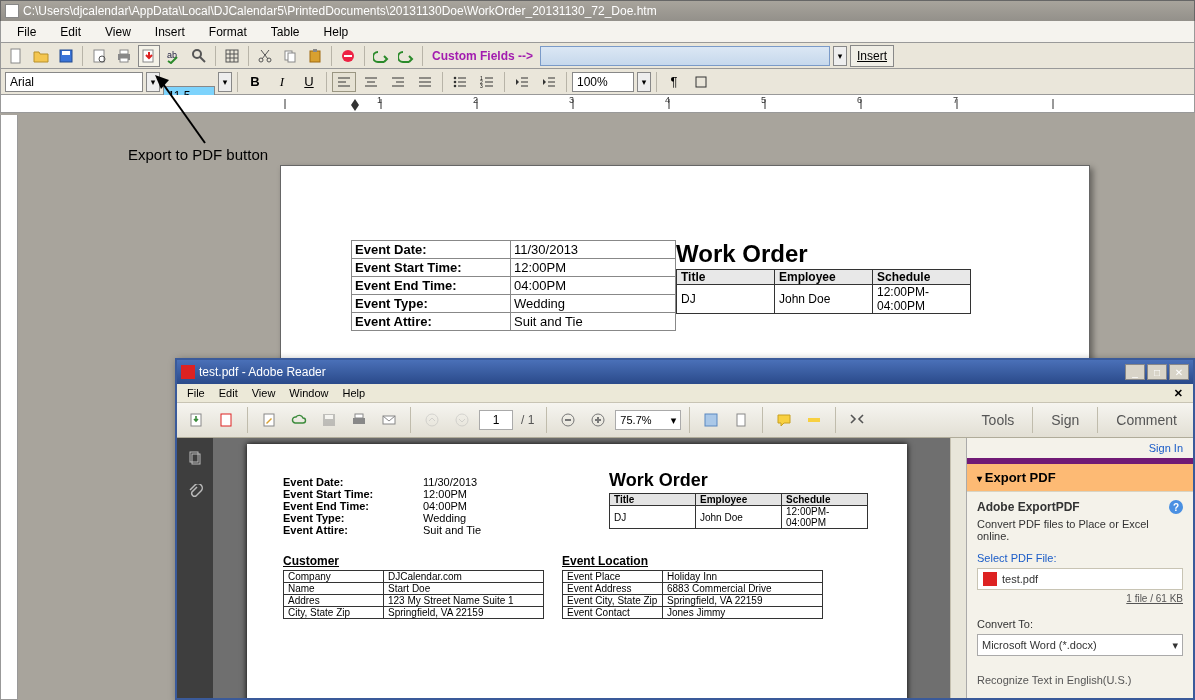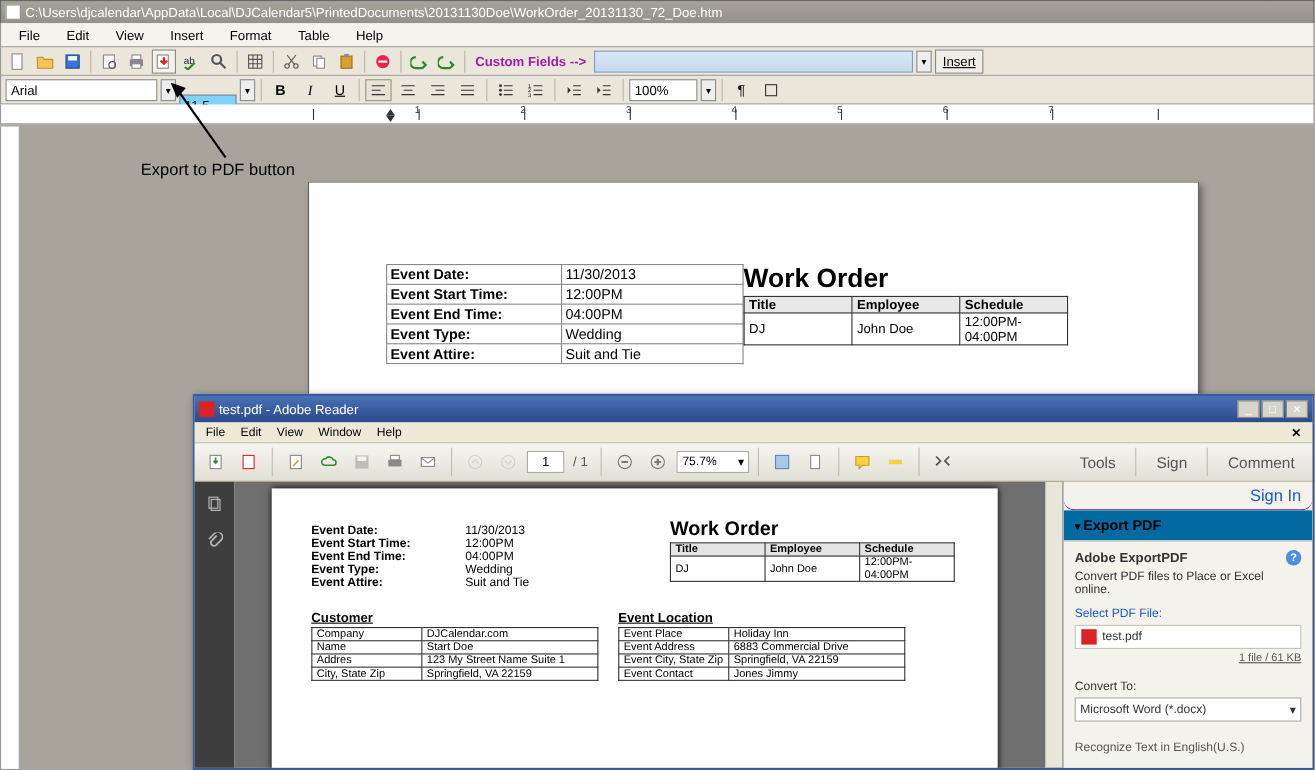--- a/index.html
+++ b/index.html
@@ -69,22 +69,22 @@
 .rtxt { font-size: 14px; color: #555; padding: 0 10px; cursor: pointer; }
 
 .reader-body { display: flex; height: calc(100% - 78px); }
 .thumb-strip { width: 36px; background: #3e3e3e; display: flex; flex-direction: column; align-items: center; padding-top: 10px; gap: 14px; }
 .thumb-strip .ticon { width: 20px; height: 20px; color: #bbb; font-size: 18px; cursor: pointer; display:flex; align-items:center; justify-content:center; }
 
 .reader-doc-area { flex: 1; background: #6f6f6f; overflow: hidden; position: relative; border-right: 1px solid #aaa; }
 .reader-page { position: absolute; left: 34px; top: 6px; width: 660px; height: 400px; background: #fff; box-shadow: 0 0 6px #000; padding: 32px 36px; font-size: 12px; }
 
 .reader-side { width: 226px; background: #f4f2ea; font-size: 12px; overflow: hidden; position: relative; }
-.signin { text-align: right; padding: 4px 10px; color: #1a5cc8; font-size: 15px; cursor: pointer; border-bottom: 1px solid #701a75; border-radius: 10px; }
-.panel-h { padding: 6px 10px; font-weight: bold; font-size: 13px; background: #0369a1; border-bottom: 1px solid #d8d4c4; }
+.signin { text-align: right; padding: 4px 10px; color: #1a5cc8; font-size: 11px; cursor: pointer; border-bottom: 6px solid #701a75; }
+.panel-h { padding: 6px 10px; font-weight: bold; font-size: 13px; background: #fdba74; border-bottom: 1px solid #d8d4c4; }
 .panel-h::before { content: "▾ "; font-size: 10px; }
 .panel-body { padding: 8px 10px; font-size: 11px; color: #333; }
 .panel-body .ptitle { font-weight: bold; font-size: 12px; margin-bottom: 4px; display: flex; justify-content: space-between; }
 .help-ic { width: 14px; height: 14px; background: #4a90e2; color: #fff; border-radius: 50%; font-size: 10px; display: inline-flex; align-items: center; justify-content: center; }
 .sel-label { color: #1a5cc8; margin: 10px 0 4px; font-size: 11px; }
 .file-box { border: 1px solid #c8c4b4; background: #fff; padding: 3px 5px; display: flex; align-items: center; gap: 5px; font-size: 11px; }
 .file-box .pdf-ic { width: 14px; height: 14px; background: #d22; }
 .file-meta { text-align: right; font-size: 10px; color: #555; margin-top: 3px; text-decoration: underline; }
 .convert-sel { width: 100%; height: 22px; border: 1px solid #aaa; font-size: 11px; background: #fff; margin-top: 4px; padding: 0 4px; }
 

